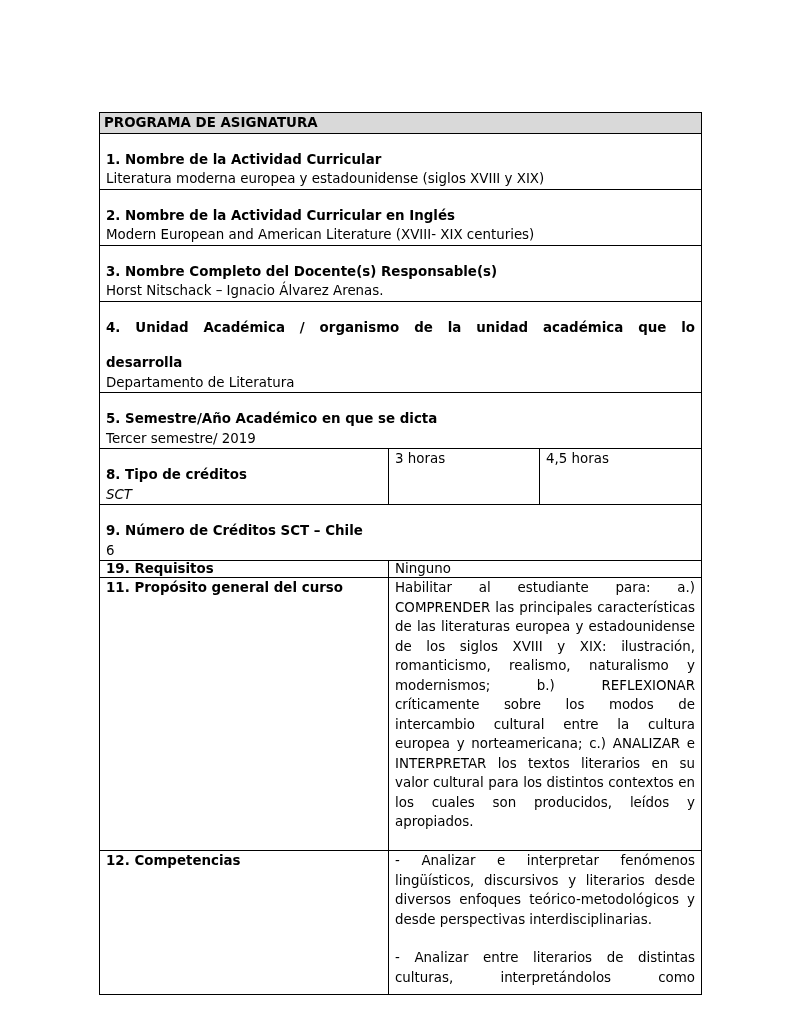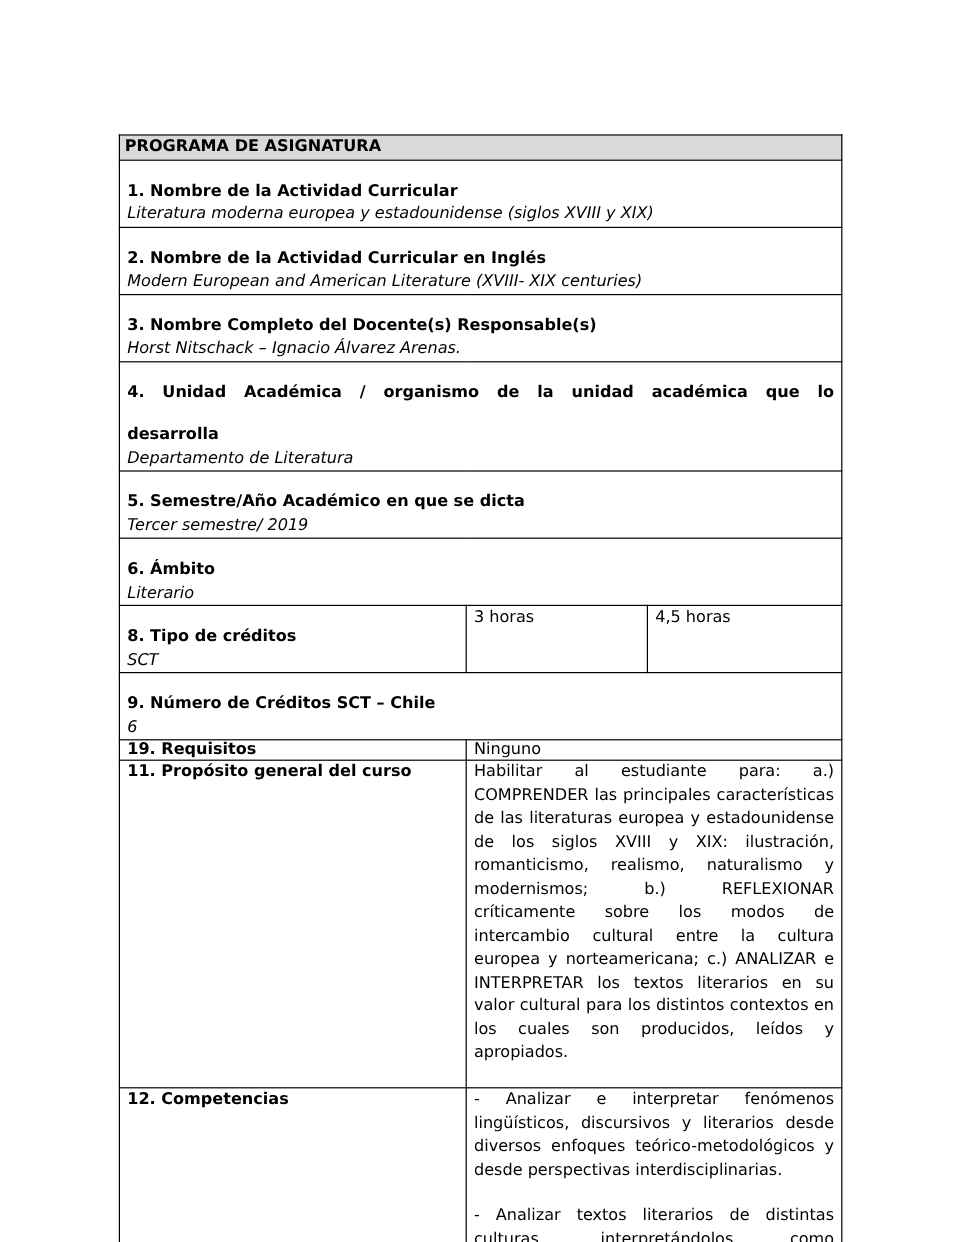--- a/index.html
+++ b/index.html
@@ -4,21 +4,21 @@
 <style>
   html, body { margin: 0; padding: 0; background: #ffffff; }
   body { width: 800px; height: 1035px; position: relative; overflow: hidden;
          font-family: "DejaVu Sans", sans-serif; color: #000; }
   .page { position: absolute; left: 99px; top: 112px; width: 602px; }
   table { border-collapse: collapse; width: 602px; table-layout: fixed; font-size: 13.4px; line-height: 19.5px; }
   td { border: 1.5px solid #000; padding: 0 6px; vertical-align: top; }
   .hdr { background: #d9d9d9; font-weight: bold; padding-left: 4px; }
   .b { font-weight: bold; }
   .lbl { font-weight: bold; display: block; margin-top: 16px; }
-  .val { display: block; font-style: italic; }
+  .val { display: block; }
   .just { text-align: justify; border-radius: 32px; }
   .ital { font-style: italic; }
   .spacer { height: 19px; }
   .b4 { text-align: justify; text-align-last: justify; }
 </style>
 </head>
 <body>
 
 <div class="page">
 <table>
@@ -56,26 +56,20 @@
       <span class="val">Departamento de Literatura</span>
     </td>
   </tr>
   <tr>
     <td colspan="3" style="height:36px">
       <span class="lbl">5. Semestre/Año Académico en que se dicta</span>
       <span class="val">Tercer semestre/ 2019</span>
     </td>
   </tr>
   <tr>
-    <td colspan="3" style="height:35px">
-      <span class="lbl">6. Ámbito</span>
-      <span class="val">Literario</span>
-    </td>
-  </tr>
-  <tr>
     <td style="height:54px">
       <span class="lbl">8. Tipo de créditos</span>
       <span class="val ital">SCT</span>
     </td>
     <td>3 horas</td>
     <td>4,5 horas</td>
   </tr>
   <tr>
     <td colspan="3" style="height:50px">
       <span class="lbl">9. Número de Créditos SCT – Chile</span>
@@ -88,18 +82,18 @@
   </tr>
   <tr>
     <td class="b" style="height:272px">11. Propósito general del curso</td>
     <td colspan="2" class="just">Habilitar al estudiante para: a.) COMPRENDER las principales características de las literaturas europea y estadounidense de los siglos XVIII y XIX: ilustración, romanticismo, realismo, naturalismo y modernismos; b.) REFLEXIONAR críticamente sobre los modos de intercambio cultural entre la cultura europea y norteamericana; c.) ANALIZAR e INTERPRETAR los textos literarios en su valor cultural para los distintos contextos en los cuales son producidos, leídos y apropiados.</td>
   </tr>
   <tr>
     <td class="b" style="height:143px">12. Competencias</td>
     <td colspan="2" class="just">
       <div>- Analizar e interpretar fenómenos lingüísticos, discursivos y literarios desde diversos enfoques teórico-metodológicos y desde perspectivas interdisciplinarias.</div>
       <div class="spacer"></div>
-      <div class="b4">- Analizar textos literarios de distintas culturas, interpretándolos como</div>
+      <div class="b4">- Analizar entre literarios de distintas culturas, interpretándolos como</div>
     </td>
   </tr>
 </tbody>
     </table>
 </div>
 
 </body></html>

